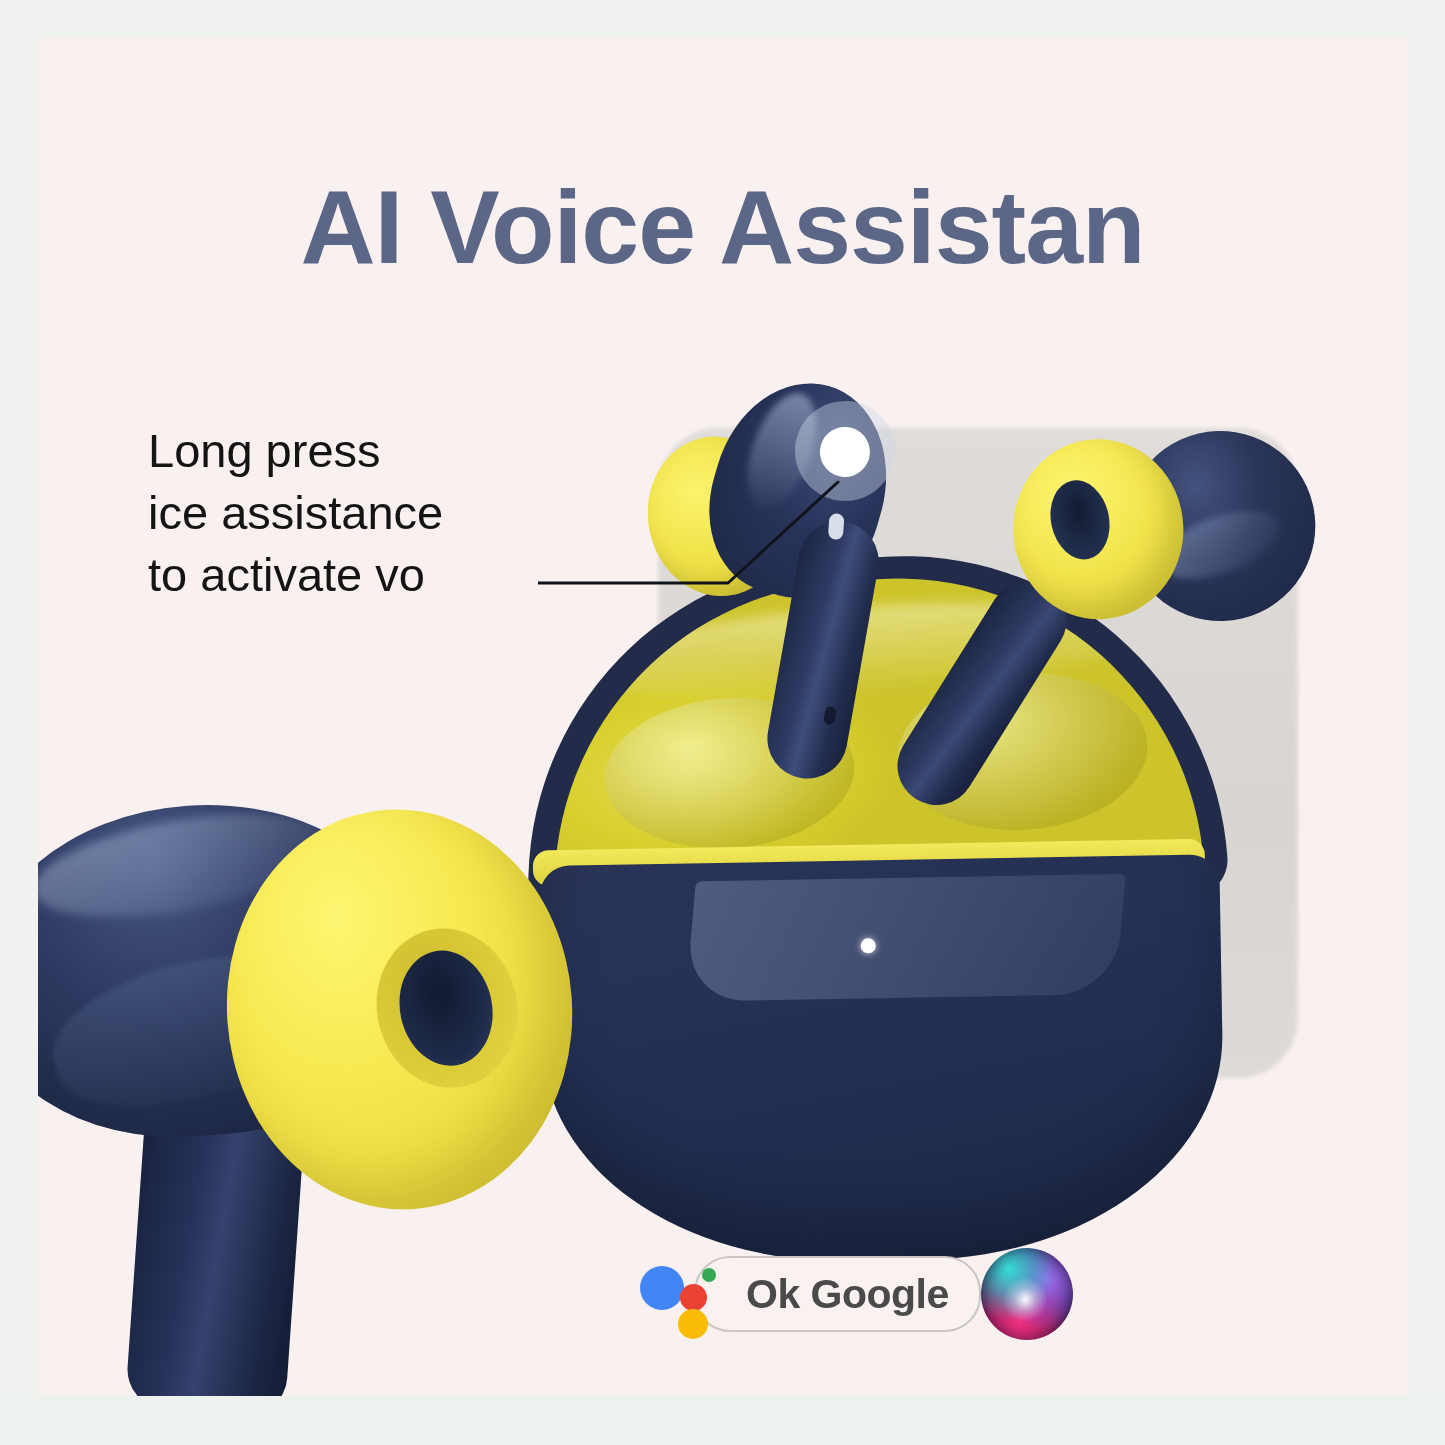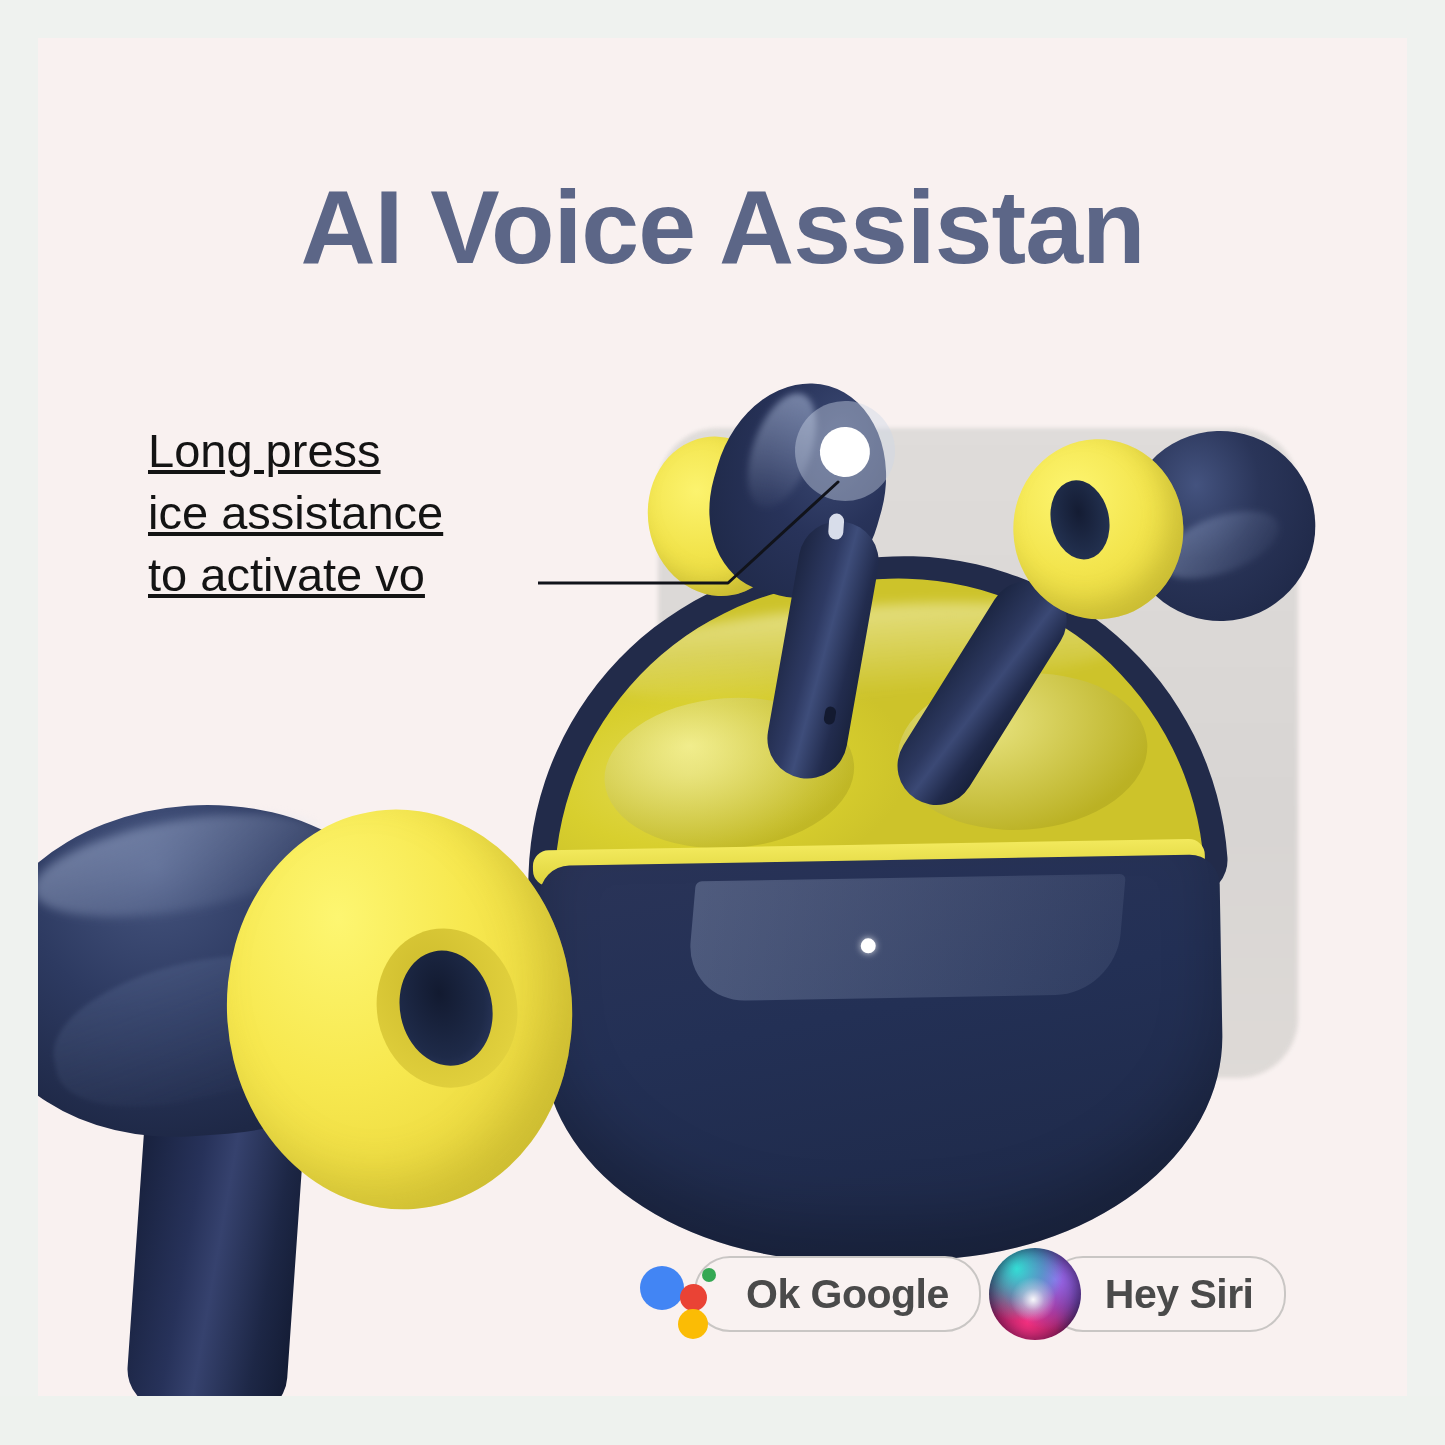--- a/index.html
+++ b/index.html
@@ -49,21 +49,21 @@
   .callout {
     position: absolute;
     left: 110px;
     top: 382px;
     width: 420px;
     font-size: 47px;
     line-height: 1.32;
     color: #141414;
     font-weight: normal;
   }
-  .callout-line { display: block; white-space: nowrap; text-decoration: underline; }
+  .callout-line { display: block; white-space: nowrap; }
 
   
   .leader {
     position: absolute;
     left: 500px;
     top: 430px;
     width: 380px;
     height: 200px;
     pointer-events: none;
   }
@@ -365,21 +365,21 @@
     transform: rotate(-8deg);
   }
 
   
   .badges {
     position: absolute;
     left: 600px;
     top: 1210px;
     display: flex;
     align-items: center;
-    gap: 8px;
+    gap: 0px;
   }
   .badge-group { display: flex; align-items: center; }
   .pill {
     height: 72px;
     display: flex;
     align-items: center;
     padding: 0 30px 0 50px;
     margin-left: -30px;
     border: 2px solid #c9c6c4;
     border-radius: 36px;
@@ -497,19 +497,18 @@
           <span class="ga-dot ga-blue"></span>
           <span class="ga-dot ga-red"></span>
           <span class="ga-dot ga-green"></span>
           <span class="ga-dot ga-yellow"></span>
         </div>
         <div class="pill">Ok Google</div>
       </div>
 
       <div class="badge-group">
         <div class="siri-orb"></div>
-        <div class="pill siri">Hey Siri</div>
       </div>
 
     </div>
 
   </div>
 </div>
 
 </body></html>

